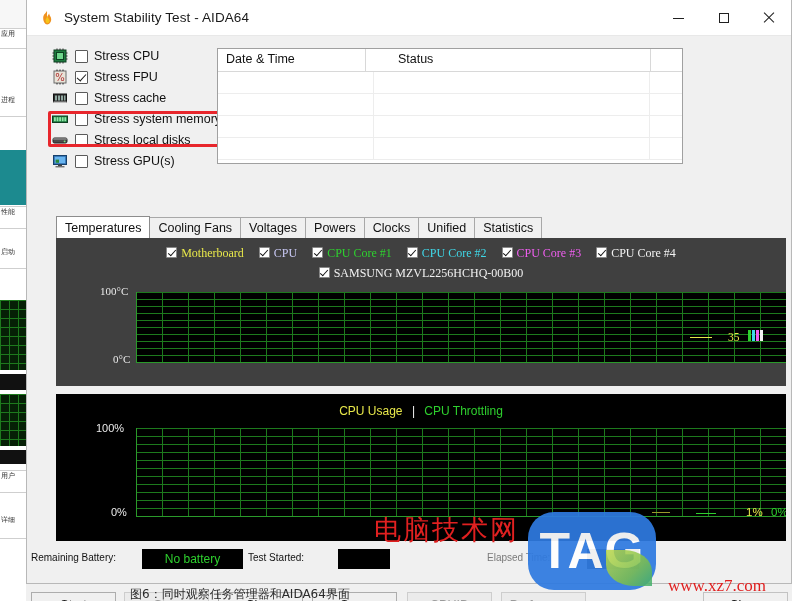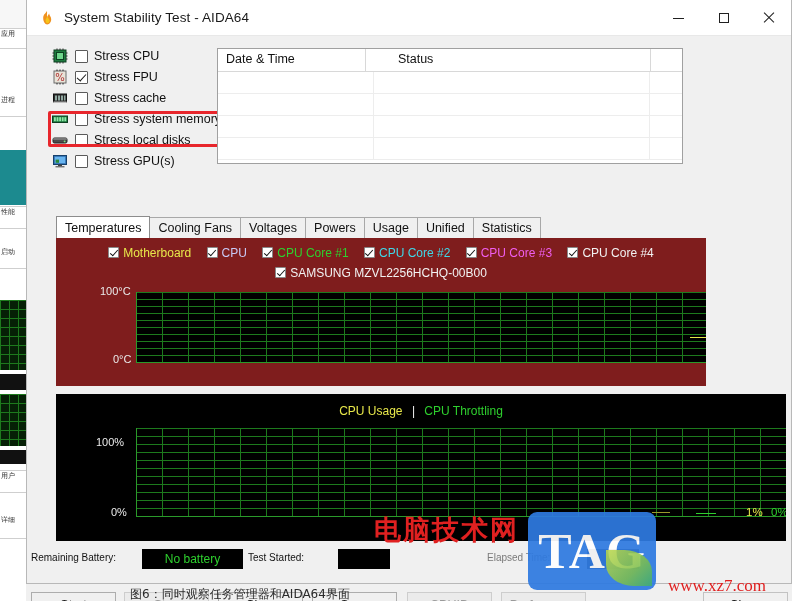--- a/index.html
+++ b/index.html
@@ -133,22 +133,22 @@
     background: #ffffff; border: 1px solid #cfcfcf;
   }
   .scroll-thumb {
     position: absolute; left: 0; top: 0; width: 15px; height: 17px; background: #0a7ad0;
   }
   .scroll-track {
     position: absolute; left: 1px; top: 18px; width: 13px; height: 126px; background: #e8e8e8;
   }
 
   .graph-temp {
-    position: absolute; left: 0px; top: 0px; width: 650px; height: 148px;
-    background: #7f1d1d; overflow: hidden;
+    position: absolute; left: 0px; top: 0px; width: 730px; height: 148px;
+    background: #404040; overflow: hidden; font-family: Liberation Serif, serif;
   }
   .graph-cpu {
     position: absolute; left: 0px; top: 156px; width: 730px; height: 147px;
     background: #000000; overflow: hidden;
   }
 
   .legend-line {
     position: absolute; width: 100%; text-align: center;
     font-size: 12px; white-space: nowrap;
   }
@@ -207,32 +207,31 @@
     background: #f0f0f0; border: 1px solid #adadad;
     font-size: 12.5px; color: #111;
     display: flex; align-items: center; justify-content: center;
   }
   .btn.disabled { color: #9a9a9a; background: #ebebeb; border-color: #cdcdcd; }
   .btn u { text-decoration: underline; }
 
   
   .wm { position: absolute; pointer-events: none; }
   .wm-cn {
-    font-size: 27px; color: #e02020; font-weight: bold;
+    font-size: 27px; color: #e02020; font-weight: normal;
     letter-spacing: 2px; font-family: "DejaVu Sans", sans-serif;
   }
   .wm-url {
     font-size: 27px; color: #1a4fbf; font-family: "Liberation Serif", serif;
   }
   .wm-tag {
-    width: 128px; height: 78px; background: #2f7ae0; border-radius: 9px;
+    width: 128px; height: 78px; background: #2f7ae0; border-radius: 26px;
     display: flex; align-items: center; justify-content: center;
     color: #fff; font-size: 50px; font-weight: bold; letter-spacing: 1px;
     opacity: .93;
-    font-family: Liberation Serif, serif;
   }
   .wm-jg-text { font-size: 19px; color: #7a7a7a; font-weight: bold; letter-spacing: 1px; }
   .wm-xz { font-size: 17px; color: #e02020; font-family: "Liberation Serif", serif; }
   .wm-leaf {
     width: 46px; height: 36px; border-radius: 0 60% 0 60%;
     background: linear-gradient(135deg,#bdd94a 0%, #7fc04a 60%, #3fae6e 100%);
     opacity: .85;
   }
 
   .caption {
@@ -451,21 +450,21 @@
         <div class="tab">
             <span>Cooling Fans</span>
           </div>
         <div class="tab">
             <span>Voltages</span>
           </div>
         <div class="tab">
             <span>Powers</span>
           </div>
         <div class="tab">
-            <span>Usage</span>
+            <span>Clocks</span>
           </div>
         <div class="tab">
             <span>Unified</span>
           </div>
         <div class="tab">
             <span>Statistics</span>
           </div>
       </div>
 
       <div class="graphs">
@@ -524,21 +523,21 @@
         </div>
 
         <div class="graph-cpu">
 
           <div class="cpu-title" style="top:10px;">
             <span class="t-yellow">CPU Usage</span>
             <span class="t-white" style="margin:0 6px;">|</span>
             <span class="t-green">CPU Throttling</span>
           </div>
 
-          <div class="axlabel" style="left:40px;top:28px;margin-top:14px;">100%</div>
+          <div class="axlabel" style="left:40px;top:28px;">100%</div>
           <div class="axlabel" style="left:55px;top:112px;">0%</div>
 
           <div class="plot" style="left:80px;top:34px;width:650px;height:88px;background-size:26px 8px;"></div>
           <div class="plot-border-l" style="left:80px;top:34px;height:89px;"></div>
           <div class="plot-border-b" style="left:80px;top:122px;width:650px;"></div>
 
           <div class="trace" style="left:596px;top:118px;width:18px;background:#9a9a2a;"></div>
           <div class="trace" style="left:640px;top:119px;width:20px;background:#2ed02e;"></div>
 
           <div class="val-readout t-yellow" style="left:690px;top:112px;">1%</div>

